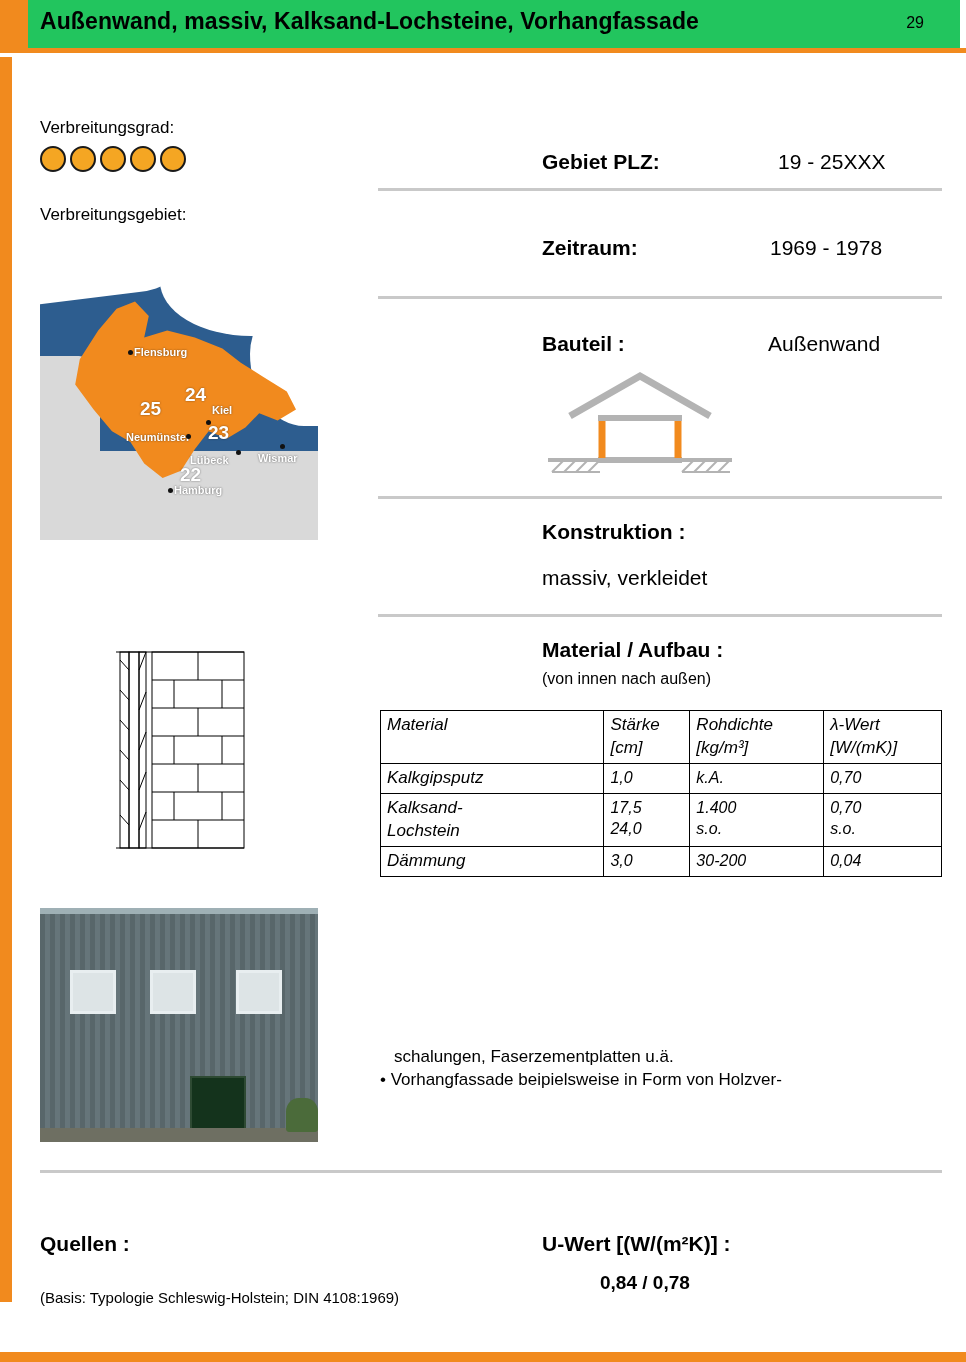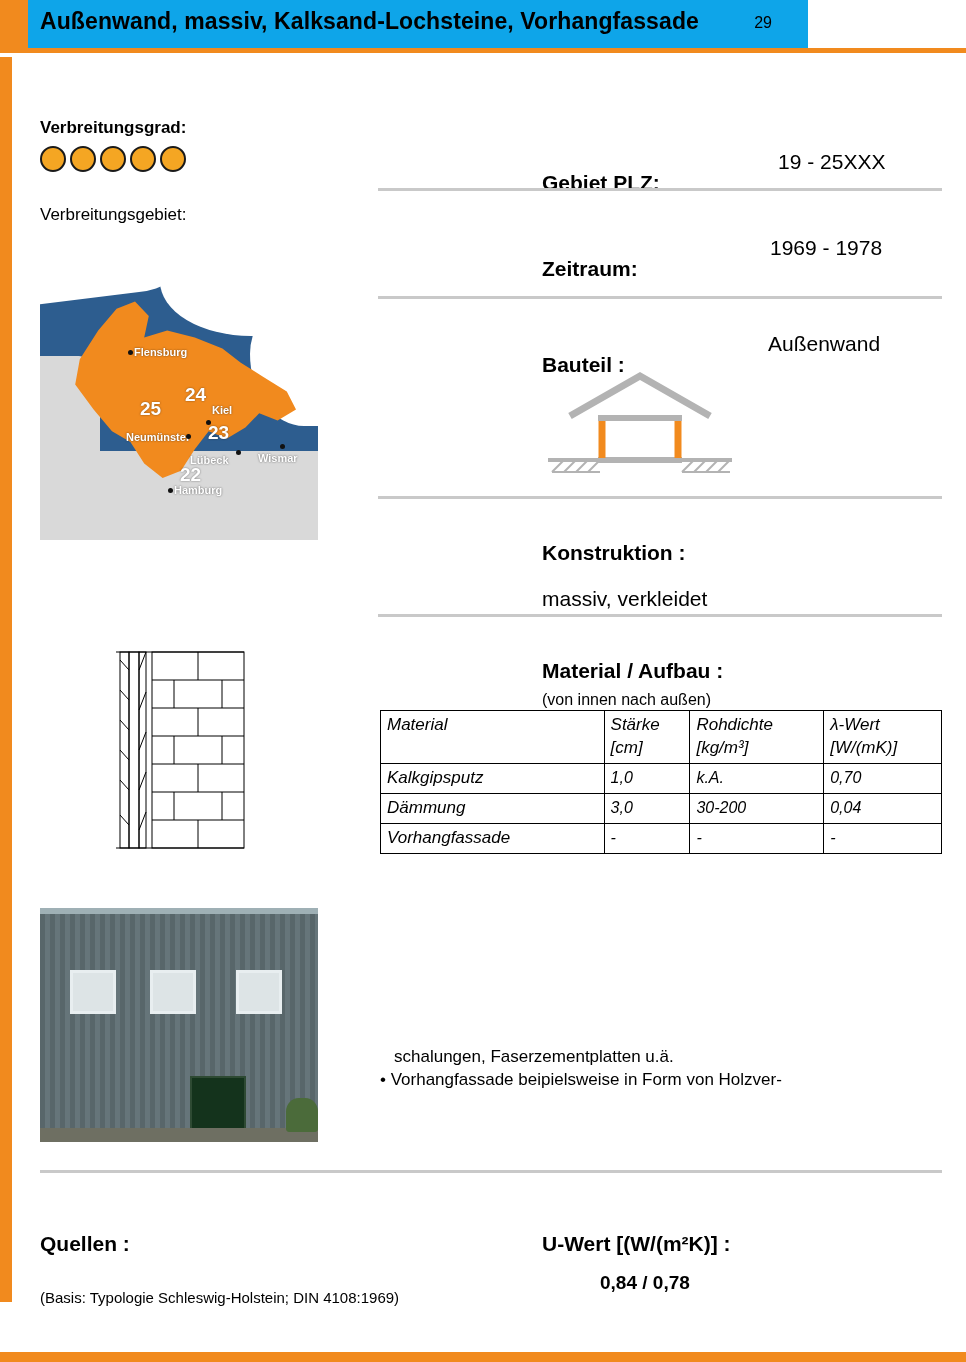--- a/index.html
+++ b/index.html
@@ -11,22 +11,22 @@
     font-family: "Liberation Sans", sans-serif;
     color: #000000;
     position: relative;
     overflow: hidden;
   }
 
   
   .header {
     position: absolute;
     left: 0; top: 0;
-    width: 808px; height: 50px;
-    background: #0ea5e9;
+    width: 960px; height: 50px;
+    background: #22c55e;
   }
   .header-bar-left {
     position: absolute;
     left: 0; top: 0;
     width: 28px; height: 50px;
     background: #f18a1e;
   }
   .header-title {
     position: absolute;
     left: 40px; top: 8px;
@@ -62,21 +62,21 @@
     width: 966px; height: 10px;
     background: #f18a1e;
   }
 
   
   .label {
     font-size: 17px;
     color: #000;
   }
   .lbl-verbreitungsgrad {
-    position: absolute; left: 40px; top: 118px; font-weight: bold;
+    position: absolute; left: 40px; top: 118px;
   }
   .dots {
     position: absolute; left: 40px; top: 146px;
     display: flex; gap: 4px;
   }
   .dot {
     width: 26px; height: 26px;
     border-radius: 50%;
     background: #f5a623;
     border: 2.5px solid #1a1a1a;
@@ -211,21 +211,21 @@
     background: #6e6f62;
   }
   .photo-bush {
     position: absolute; left: 246px; bottom: 10px;
     width: 32px; height: 34px;
     background: #4b6b3a;
     border-radius: 40% 40% 10% 10%;
   }
 
   
-  .rcol { position: absolute; left: 542px; margin-top: 21px; }
+  .rcol { position: absolute; left: 542px; }
   .r-label {
     font-size: 21px; font-weight: bold; color: #000;
   }
   .r-value {
     position: absolute;
     font-size: 21px; color: #000;
   }
   .hr {
     position: absolute;
     left: 378px;
@@ -490,44 +490,48 @@
       </td>
       <td class="c2">
         <span class="cellline">k.A.</span>
       </td>
       <td class="c3">
         <span class="cellline">0,70</span>
       </td>
     </tr>
     <tr>
       <td class="c0">
-        <span class="cellline">Dämmung</span>
+        <span class="cellline">Kalksand-</span>
+        <span class="cellline">Lochstein</span>
       </td>
       <td class="c1">
-        <span class="cellline">3,0</span>
+        <span class="cellline">17,5</span>
+        <span class="cellline">24,0</span>
       </td>
       <td class="c2">
-        <span class="cellline">30-200</span>
+        <span class="cellline">1.400</span>
+        <span class="cellline">s.o.</span>
       </td>
       <td class="c3">
-        <span class="cellline">0,04</span>
+        <span class="cellline">0,70</span>
+        <span class="cellline">s.o.</span>
       </td>
     </tr>
     <tr>
       <td class="c0">
-        <span class="cellline">Vorhangfassade</span>
+        <span class="cellline">Dämmung</span>
       </td>
       <td class="c1">
-        <span class="cellline">-</span>
+        <span class="cellline">3,0</span>
       </td>
       <td class="c2">
-        <span class="cellline">-</span>
+        <span class="cellline">30-200</span>
       </td>
       <td class="c3">
-        <span class="cellline">-</span>
+        <span class="cellline">0,04</span>
       </td>
     </tr>
   </tbody>
 </table>
 
 <div class="note">
   <span class="cellline note-ind">schalungen, Faserzementplatten u.ä.</span>
   <span class="cellline">• Vorhangfassade beipielsweise in Form von Holzver-</span>
 </div>
 

